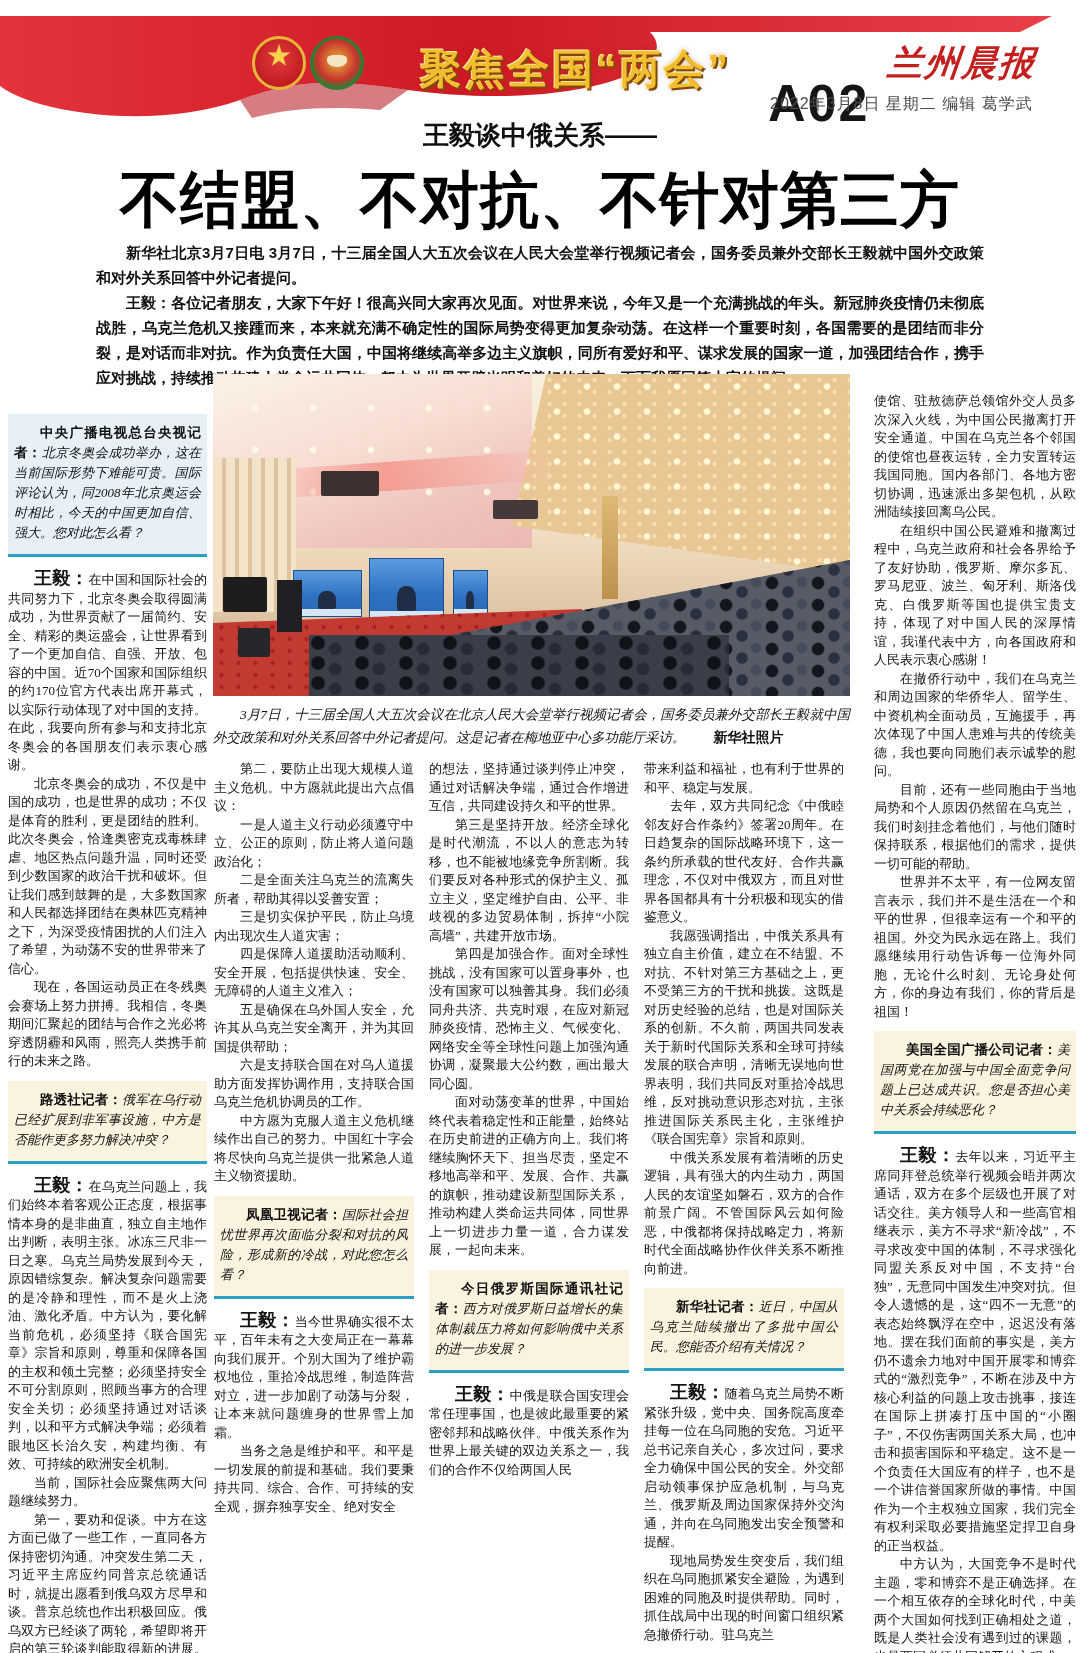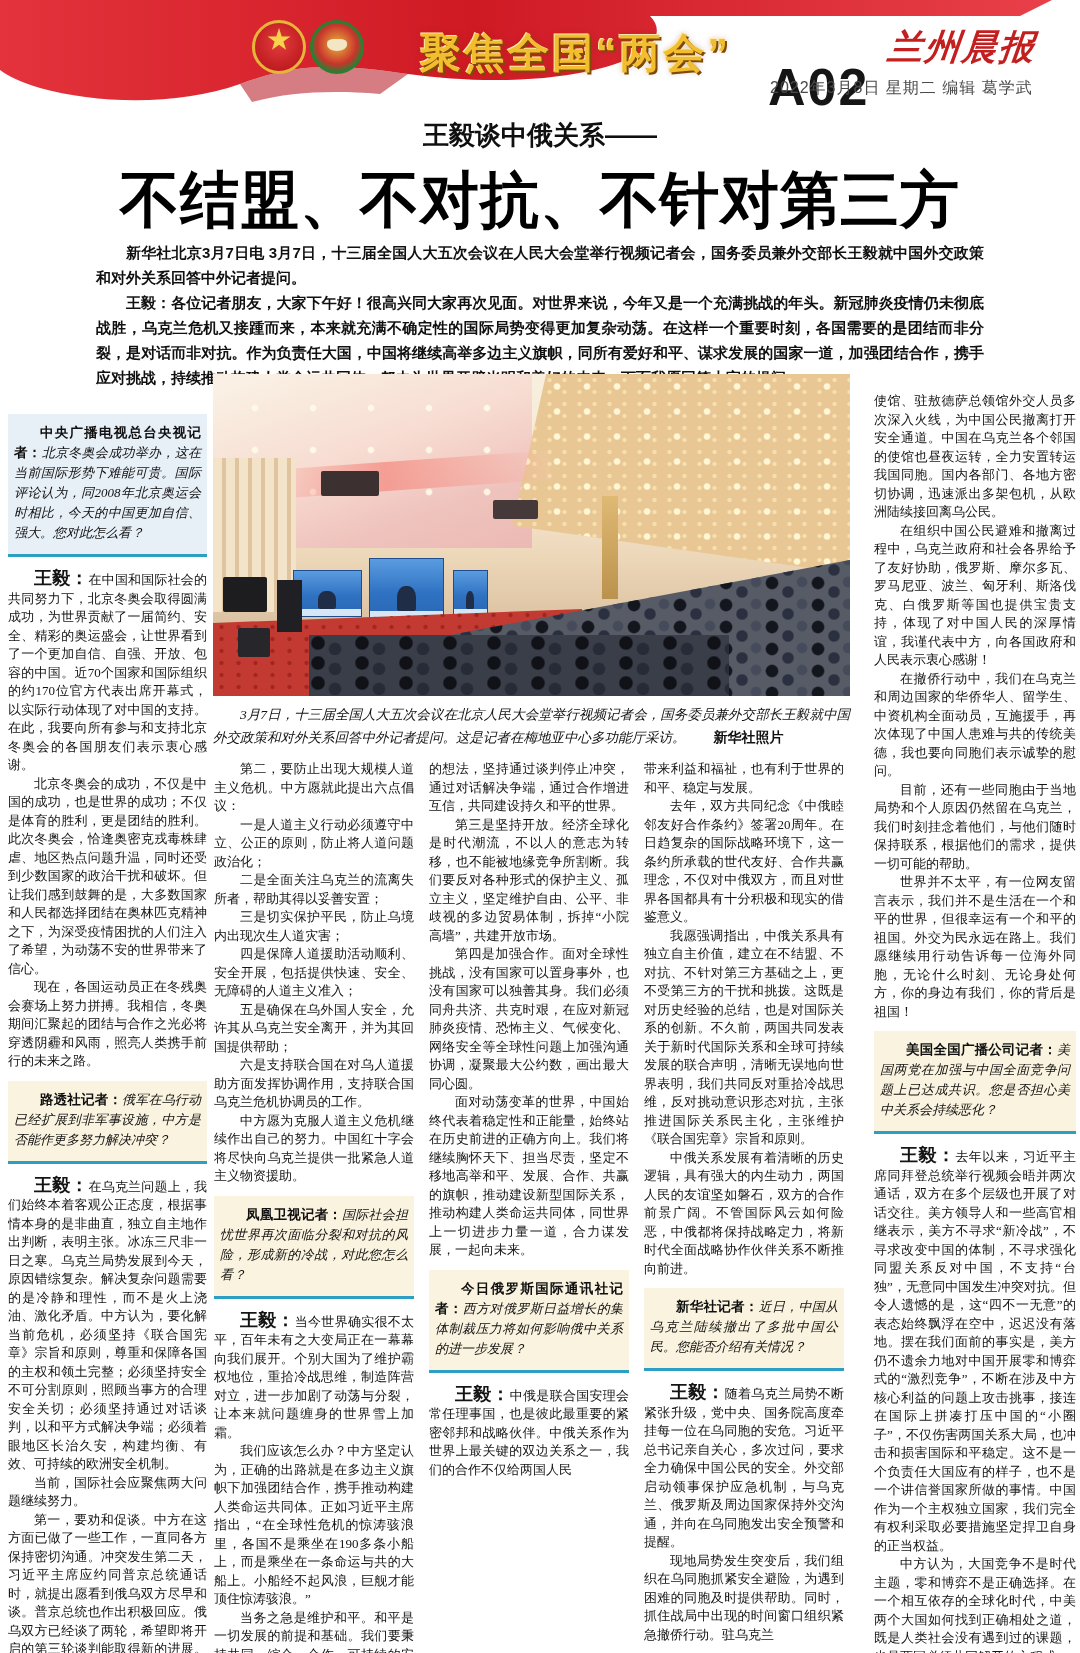--- a/index.html
+++ b/index.html
@@ -1,20 +1,20 @@
 <!DOCTYPE html>
 <html lang="zh"><head>
 <meta charset="utf-8">
 <style>
   html,body{margin:0;padding:0;background:#e9e9e9;}
   .page{position:relative;width:1080px;height:1653px;margin:0 auto;background:#ffffff;overflow:hidden;
         font-family:"Liberation Serif","DejaVu Serif",serif;color:#1a1a1a;}
 
   
-  .banner{position:absolute;left:0;top:0;width:1080px;height:114px;}
+  .banner{position:absolute;left:0;top:16px;width:1080px;height:114px;}
   .banner svg{position:absolute;left:0;top:0;}
   .emblem{position:absolute;top:20px;width:54px;height:54px;border-radius:50%;box-sizing:border-box;}
   .emblem-nat{left:252px;background:radial-gradient(circle at 50% 42%,#e43c3c 0%,#c01d22 70%);border:3px solid #e7b53a;}
   .emblem-nat::after{content:"★";position:absolute;left:0;right:0;top:4px;text-align:center;color:#f6d34b;font-size:26px;line-height:1;}
   .emblem-cppcc{left:310px;background:radial-gradient(circle at 50% 45%,#e8b53a 0%,#c8342c 55%,#2e7d32 78%);border:3px solid #2e7d32;}
   .emblem-cppcc::after{content:"";position:absolute;left:14px;top:16px;width:20px;height:12px;background:#f3e6c5;border-radius:40% 40% 60% 60%;}
   .banner-title{position:absolute;left:420px;top:26px;font-family:"Liberation Sans","DejaVu Sans",sans-serif;
         font-weight:900;font-size:41px;letter-spacing:3px;color:#f2bd2e;
         text-shadow:2px 2px 0 #7e4a05,-1px -1px 0 #ffe9a8,0 0 6px rgba(120,40,0,.35);}
   .page-no{position:absolute;left:768px;top:14px;font-family:"Liberation Sans","DejaVu Sans",sans-serif;
@@ -183,21 +183,20 @@
     <p class="para">二是全面关注乌克兰的流离失所者，帮助其得以妥善安置；</p>
     <p class="para">三是切实保护平民，防止乌境内出现次生人道灾害；</p>
     <p class="para">四是保障人道援助活动顺利、安全开展，包括提供快速、安全、无障碍的人道主义准入；</p>
     <p class="para">五是确保在乌外国人安全，允许其从乌克兰安全离开，并为其回国提供帮助；</p>
     <p class="para">六是支持联合国在对乌人道援助方面发挥协调作用，支持联合国乌克兰危机协调员的工作。</p>
     <p class="para">中方愿为克服人道主义危机继续作出自己的努力。中国红十字会将尽快向乌克兰提供一批紧急人道主义物资援助。</p>
     <div class="qbox qb-cream">
       <p><span class="qname">凤凰卫视记者：</span><span>国际社会担忧世界再次面临分裂和对抗的风险，形成新的冷战，对此您怎么看？</span></p>
     </div>
     <p class="para"><span class="speaker">王毅：</span><span>当今世界确实很不太平，百年未有之大变局正在一幕幕向我们展开。个别大国为了维护霸权地位，重拾冷战思维，制造阵营对立，进一步加剧了动荡与分裂，让本来就问题缠身的世界雪上加霜。</span></p>
-    <p class="para">我们应该怎么办？中方坚定认为，正确的出路就是在多边主义旗帜下加强团结合作，携手推动构建人类命运共同体。正如习近平主席指出，“在全球性危机的惊涛骇浪里，各国不是乘坐在190多条小船上，而是乘坐在一条命运与共的大船上。小船经不起风浪，巨舰才能顶住惊涛骇浪。”</p>
     <p class="para">当务之急是维护和平。和平是一切发展的前提和基础。我们要秉持共同、综合、合作、可持续的安全观，摒弃独享安全、绝对安全</p>
   </div>
 
   <div class="col col-3">
     <p class="para noindent">的想法，坚持通过谈判停止冲突，通过对话解决争端，通过合作增进互信，共同建设持久和平的世界。</p>
     <p class="para">第三是坚持开放。经济全球化是时代潮流，不以人的意志为转移，也不能被地缘竞争所割断。我们要反对各种形式的保护主义、孤立主义，坚定维护自由、公平、非歧视的多边贸易体制，拆掉“小院高墙”，共建开放市场。</p>
     <p class="para">第四是加强合作。面对全球性挑战，没有国家可以置身事外，也没有国家可以独善其身。我们必须同舟共济、共克时艰，在应对新冠肺炎疫情、恐怖主义、气候变化、网络安全等全球性问题上加强沟通协调，凝聚最大公约数，画出最大同心圆。</p>
     <p class="para">面对动荡变革的世界，中国始终代表着稳定性和正能量，始终站在历史前进的正确方向上。我们将继续胸怀天下、担当尽责，坚定不移地高举和平、发展、合作、共赢的旗帜，推动建设新型国际关系，推动构建人类命运共同体，同世界上一切进步力量一道，合力谋发展，一起向未来。</p>
     <div class="qbox qb-cream">
       <p><span class="qname">今日俄罗斯国际通讯社记者：</span><span>西方对俄罗斯日益增长的集体制裁压力将如何影响俄中关系的进一步发展？</span></p>

